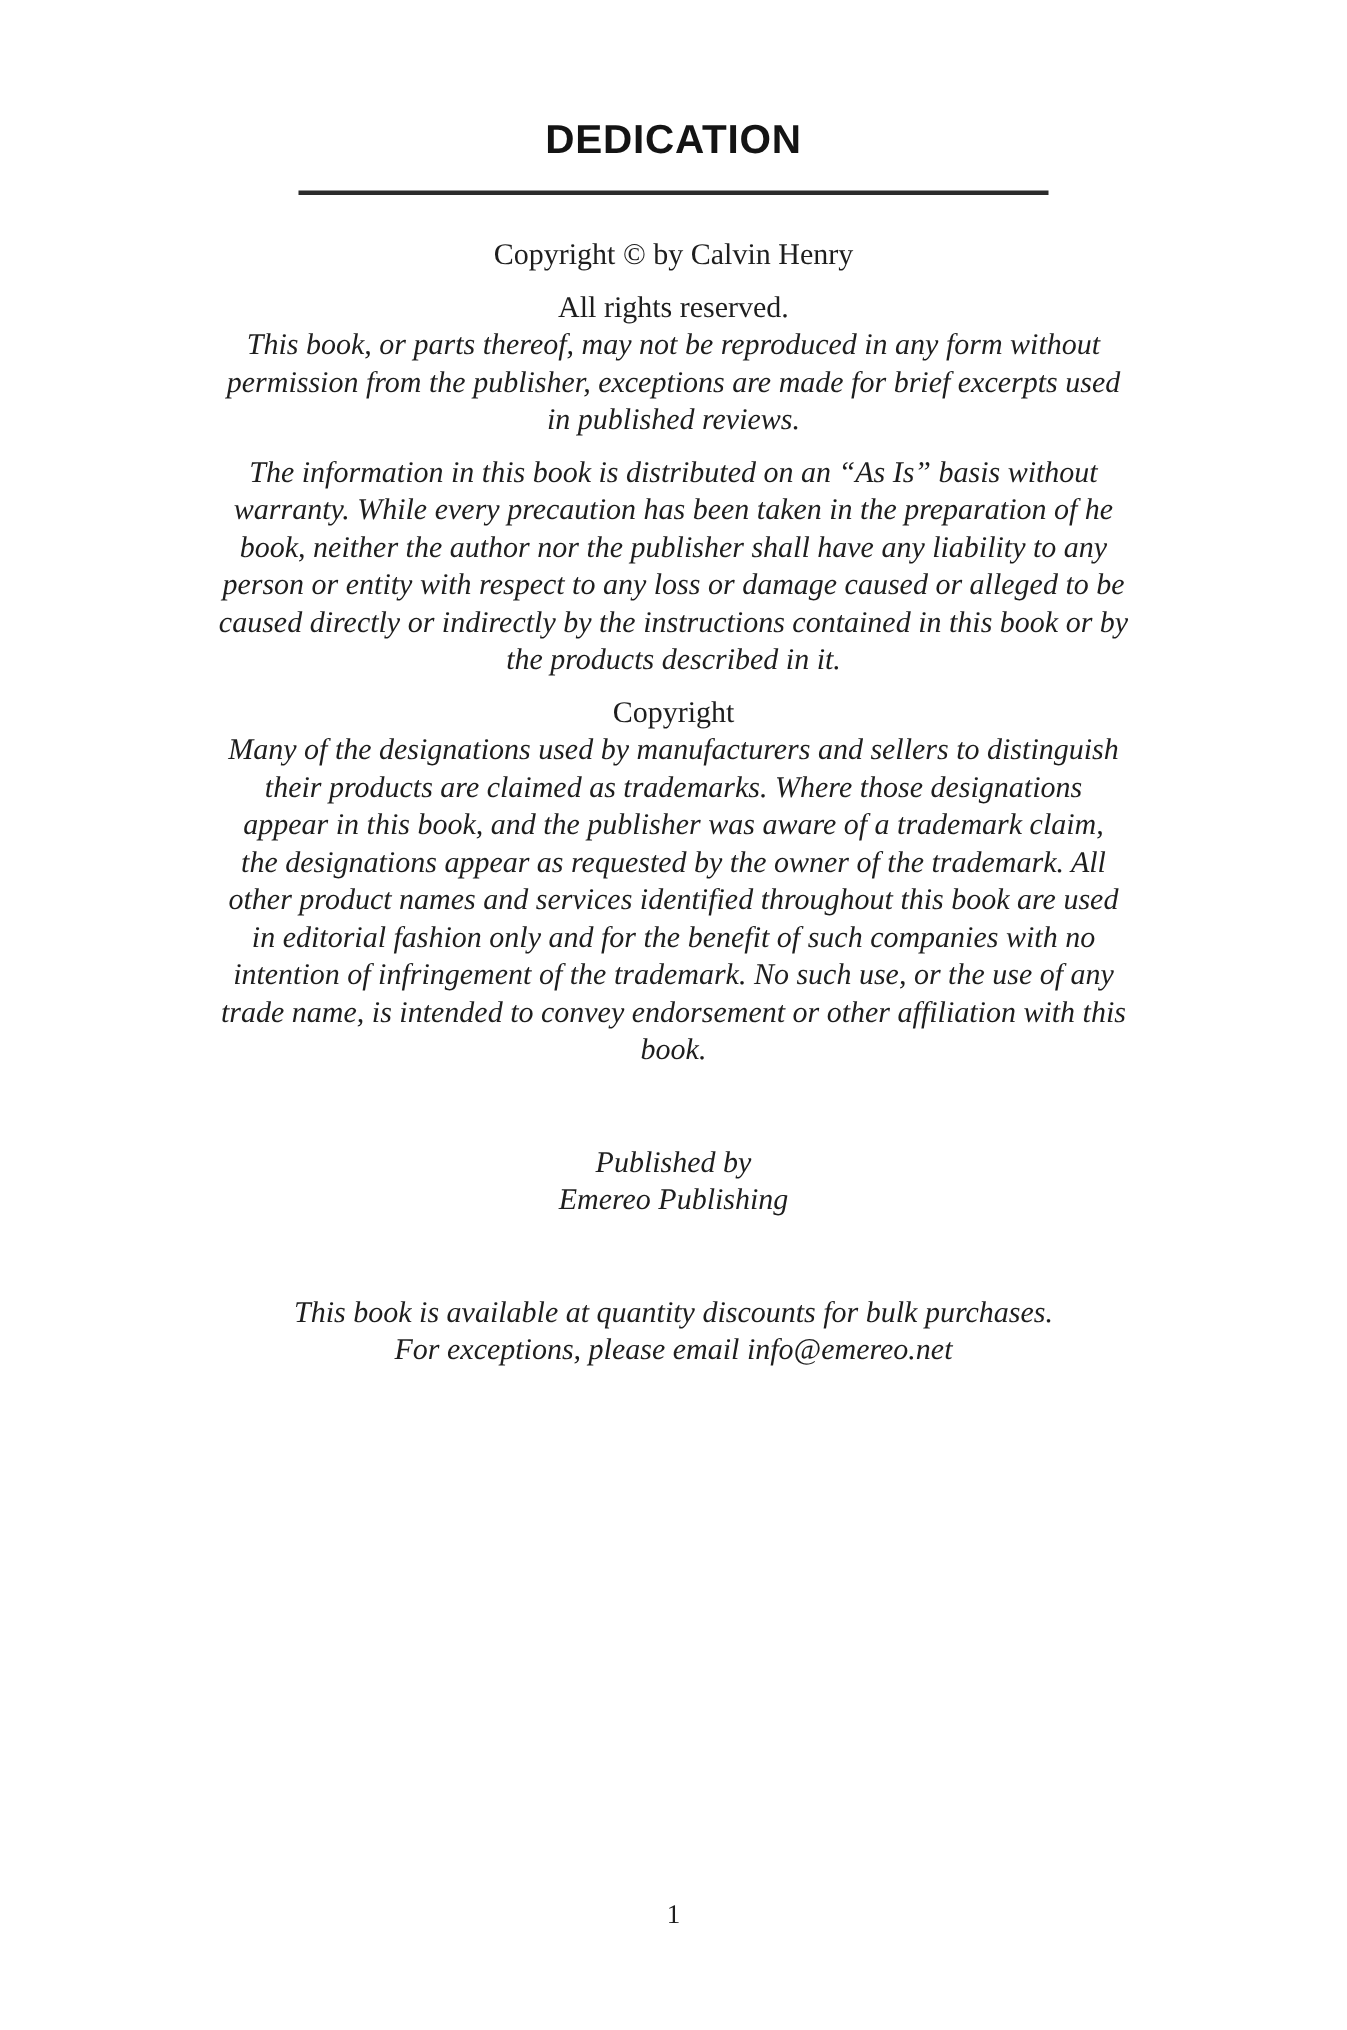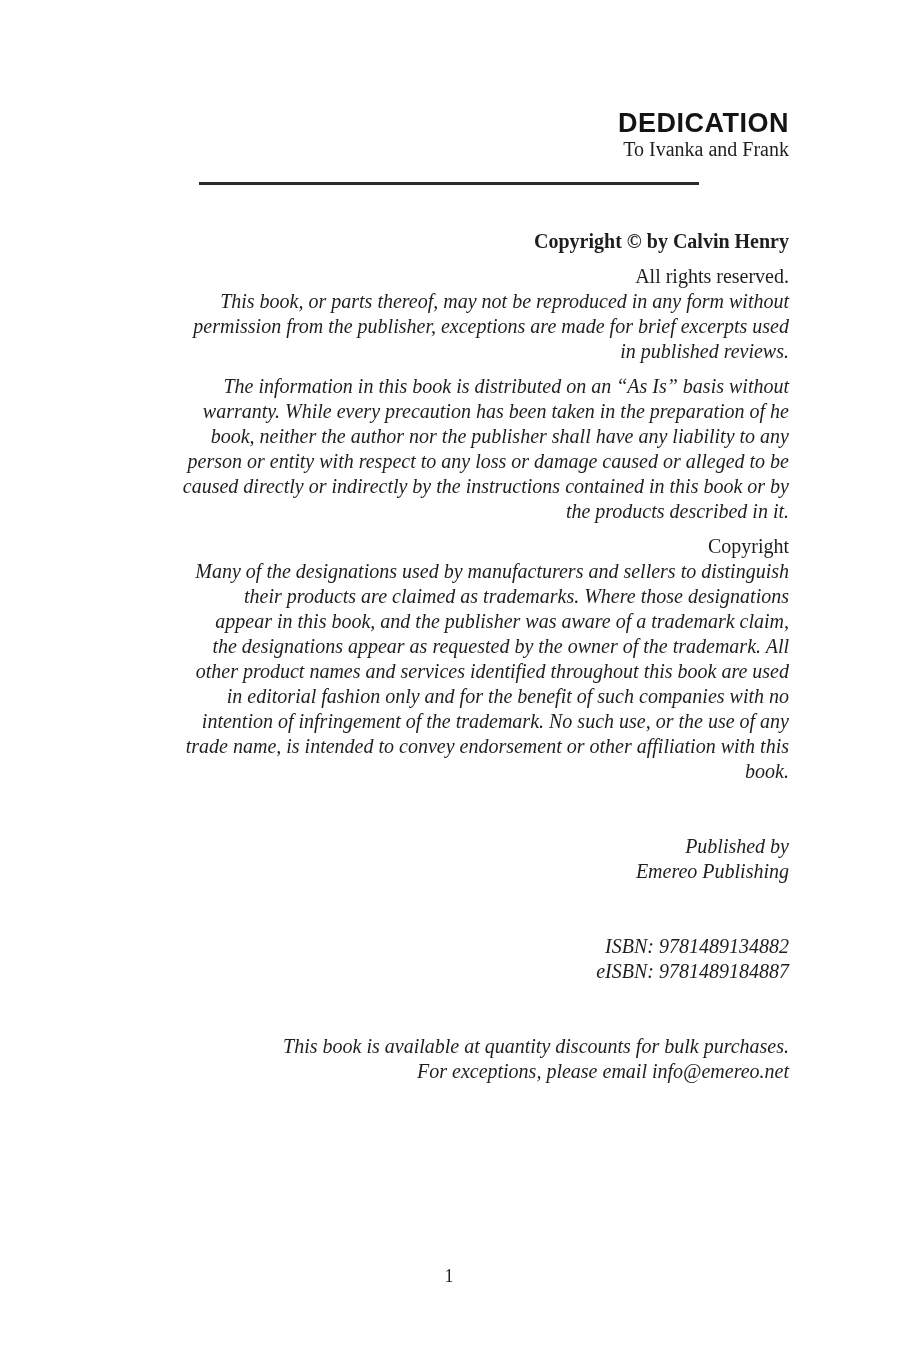--- a/index.html
+++ b/index.html
@@ -12,22 +12,22 @@
     width: 898px;
     height: 1353px;
     background: #ffffff;
     overflow: hidden;
     font-family: "Liberation Serif", serif;
     color: #1e1e1e;
   }
   .content {
     width: 680px;
     margin: 0 auto;
-    padding-top: 109px;
-    text-align: right;
+    padding-top: 79px;
+    text-align: center;
     font-size: 20px;
     line-height: 25px;
   }
   .doc-title {
     font-family: "Liberation Sans", sans-serif;
     font-weight: bold;
     font-size: 27px;
     line-height: 28px;
     letter-spacing: 0.5px;
     color: #141414;
@@ -36,22 +36,21 @@
     line-height: 25px;
   }
   .divider {
     width: 500px;
     border: none;
     border-top: 3px solid #2b2b2b;
     margin: 20px auto 0 auto;
     height: 0;
   }
   .copyright {
-    margin-top: 44px;
-    font-weight: bold;
+    margin-top: 28px;
   }
   .section {
     margin-top: 10px;
   }
   .section-lg {
     margin-top: 50px;
   }
   .lines {
     white-space: pre;
     font-style: italic;
@@ -68,21 +67,20 @@
   }
 </style>
 </head>
 <body>
 
 <div class="page">
   <div class="content">
 
     <div class="doc-title">DEDICATION</div>
 
-    <div class="dedication-line">To Ivanka and Frank</div>
 
     <hr class="divider">
 
     <div class="copyright">Copyright © by Calvin Henry</div>
 
     <section class="section">
       <div>All rights reserved.</div>
       <div class="lines">This book, or parts thereof, may not be reproduced in any form without
 permission from the publisher, exceptions are made for brief excerpts used
 in published reviews.</div>
@@ -108,24 +106,20 @@
 intention of infringement of the trademark. No such use, or the use of any
 trade name, is intended to convey endorsement or other affiliation with this
 book.</div>
     </section>
 
     <section class="section-lg">
       <div class="lines">Published by
 Emereo Publishing</div>
     </section>
 
-    <section class="section-lg">
-      <div class="lines">ISBN: 9781489134882
-eISBN: 9781489184887</div>
-    </section>
 
     <section class="section-lg">
       <div class="lines">This book is available at quantity discounts for bulk purchases.
 For exceptions, please email info@emereo.net</div>
     </section>
 
   </div>
 
   <div class="page-footer">1</div>
 </div>

